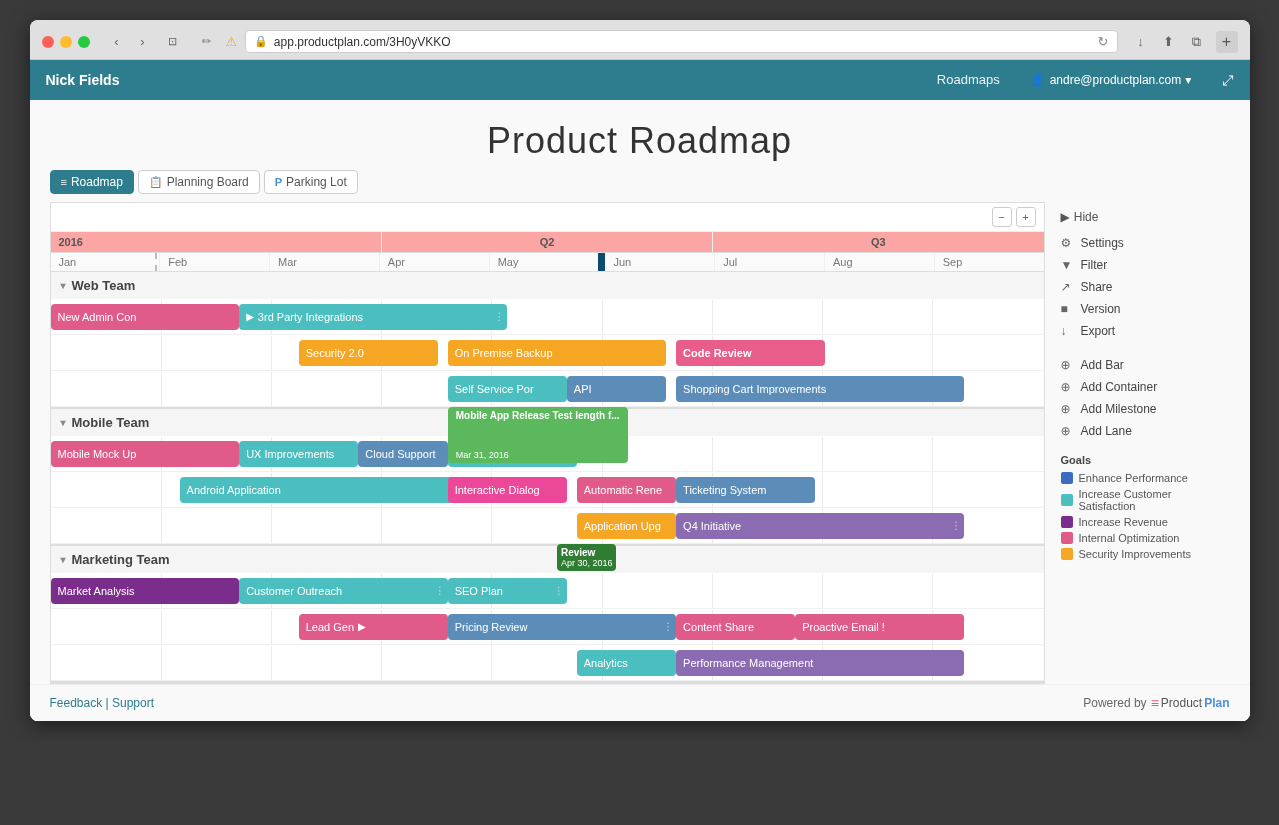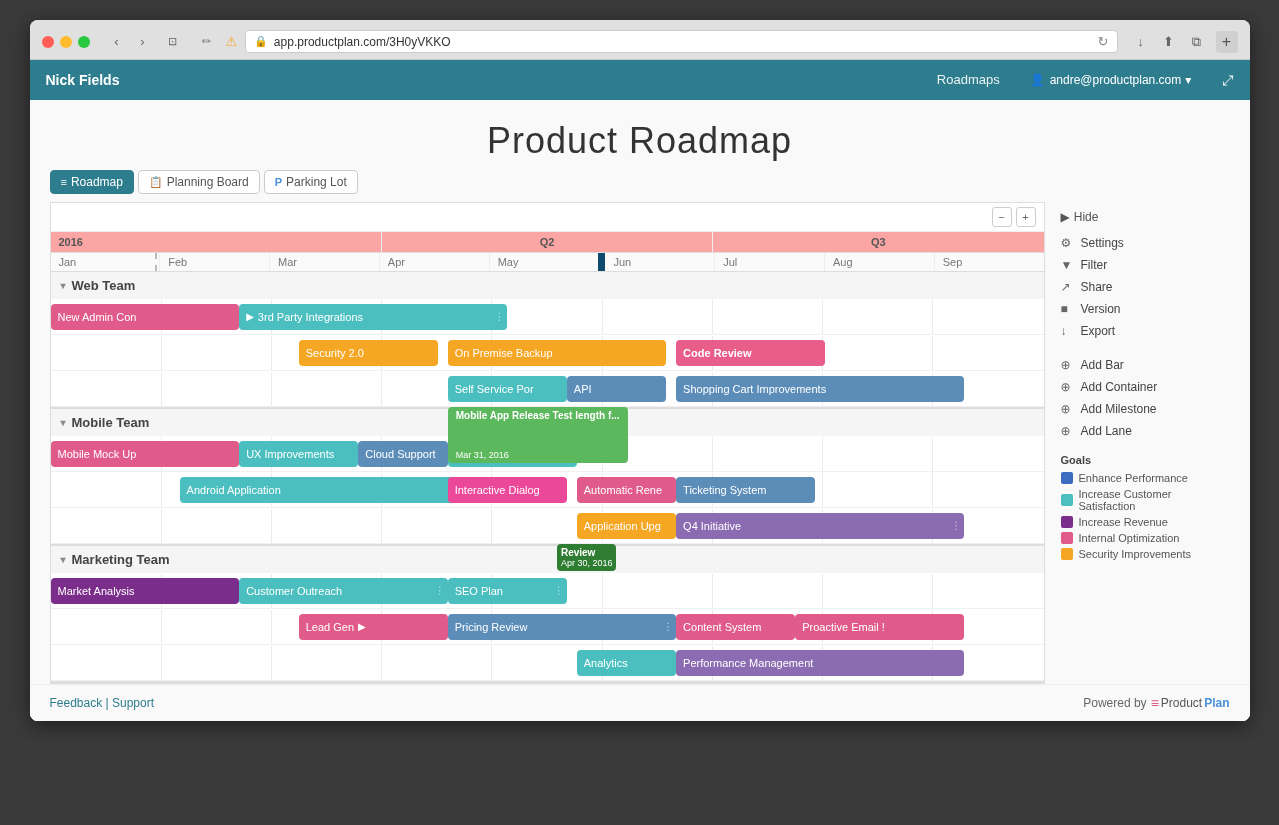--- a/index.html
+++ b/index.html
@@ -455,21 +455,21 @@
                 <div class="col-divider" style="left:88.8%"></div>
                 <div class="abs-bar" style="left:25%;width:15%;background:#e05a8a;">
                   <span>Lead Gen</span>
                   <span style="margin-left:4px;font-size:10px;">▶</span>
                 </div>
                 <div class="abs-bar" style="left:40%;width:23%;background:#5b8db8;">
                   <span>Pricing Review</span>
                   <span class="dots">⋮</span>
                 </div>
                 <div class="abs-bar" style="left:63%;width:12%;background:#e05a8a;">
-                  <span>Content System</span>
+                  <span>Content Share</span>
                 </div>
                 <div class="abs-bar" style="left:75%;width:17%;background:#e05a8a;">
                   <span>Proactive Email !</span>
                 </div>
               </div>
             </div>
 
             <div class="bar-row">
               <div class="bar-row-inner">
                 <div class="col-divider" style="left:11.1%"></div>

